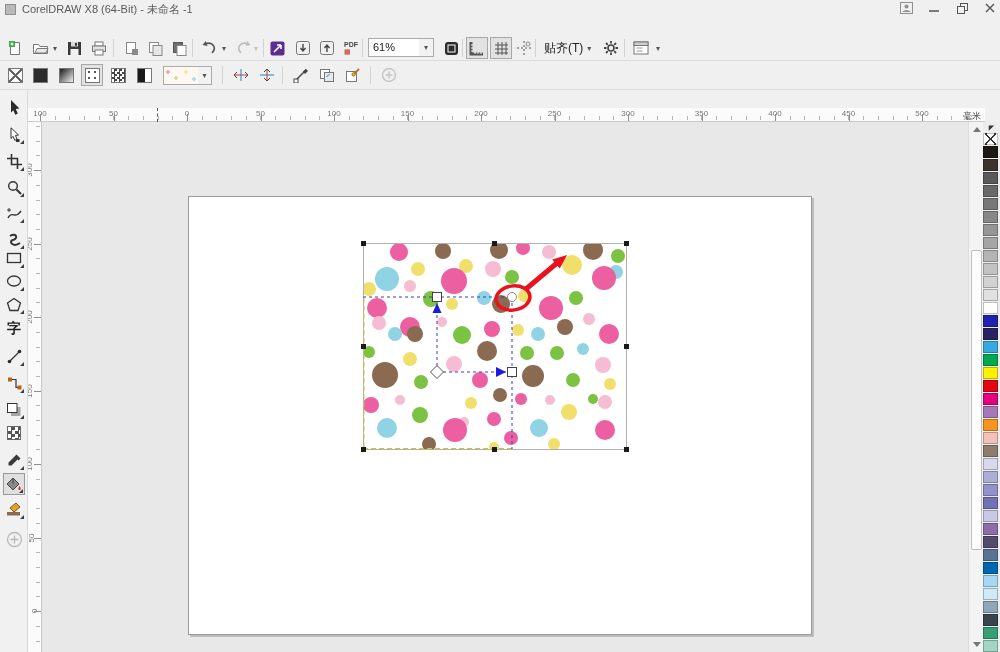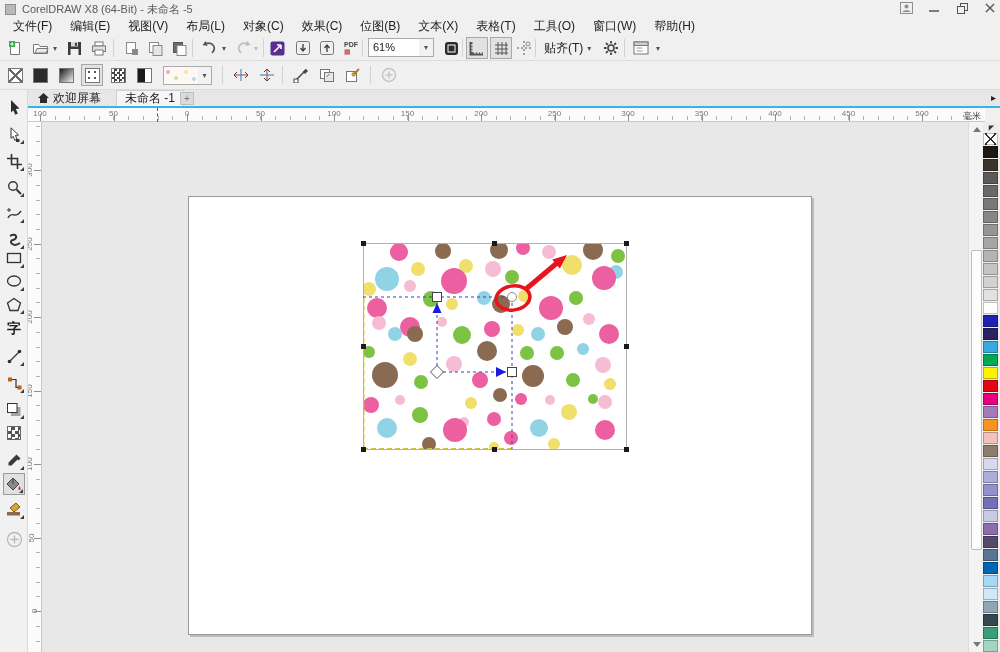--- a/index.html
+++ b/index.html
@@ -89,21 +89,21 @@
 
   svg { display:block; }
 </style>
 </head>
 <body>
 
 <div id="app">
 
   <div class="titlebar">
     <span class="appicon"></span>
-    <span class="wintitle">CorelDRAW X8 (64-Bit) - 未命名 -5</span>
+    <span class="wintitle">CorelDRAW X8 (64-Bit) - 未命名 -1</span>
     <div class="wbtns">
       <span class="wbtn">
         <svg width="13" height="12" viewBox="0 0 13 12">
             <rect x="0.5" y="0.5" width="12" height="11" fill="none" stroke="#8f8f8f"></rect>
             <circle cx="6.5" cy="4.5" r="2" fill="#8f8f8f"></circle>
             <path d="M2.5 10 C3 7.5 10 7.5 10.5 10 Z" fill="#8f8f8f"></path>
           </svg>
       </span>
       <span class="wbtn">
           <svg width="10" height="10">
@@ -117,34 +117,20 @@
           </svg>
         </span>
       <span class="wbtn">
           <svg width="10" height="10">
             <path d="M1 1 L9 9 M9 1 L1 9" stroke="#555" stroke-width="1.4"></path>
           </svg>
         </span>
     </div>
   </div>
 
-  <div class="menubar">
-      <span class="menuitem">文件(F)</span>
-      <span class="menuitem">编辑(E)</span>
-      <span class="menuitem">视图(V)</span>
-      <span class="menuitem">布局(L)</span>
-      <span class="menuitem">对象(C)</span>
-      <span class="menuitem">效果(C)</span>
-      <span class="menuitem">位图(B)</span>
-      <span class="menuitem">文本(X)</span>
-      <span class="menuitem">表格(T)</span>
-      <span class="menuitem">工具(O)</span>
-      <span class="menuitem">窗口(W)</span>
-      <span class="menuitem">帮助(H)</span>
-    </div>
 
   <div class="toolbar">
     <div class="tbtn" style="left:5px">
       <svg width="16" height="16">
           <path d="M4.5 2.5 h7 v12 h-9 v-10 z" fill="#fff" stroke="#777"></path>
           <rect x="1" y="1" width="6" height="6" fill="#3fae49"></rect>
           <path d="M4 2.5 v3 M2.5 4 h3" stroke="#fff" stroke-width="1.2"></path>
         </svg>
     </div>
     <div class="tbtn" style="left:29px">
@@ -349,33 +335,20 @@
     </div>
     <div class="tsep" style="left:370px"></div>
     <div class="tbtn" style="left:378px">
       <svg width="16" height="16">
           <circle cx="8" cy="8" r="6.5" fill="none" stroke="#c4c4c4" stroke-width="1.4"></circle>
           <path d="M8 4.5 v7 M4.5 8 h7" stroke="#c4c4c4" stroke-width="1.4"></path>
         </svg>
     </div>
   </div>
 
-  <div class="tabbar">
-    <div class="tab welcome">
-      <svg width="11" height="10">
-          <path d="M5.5 0 L11 5 H9 V10 H2 V5 H0 Z" fill="#2b2b2b"></path>
-        </svg>
-      <span>欢迎屏幕</span>
-    </div>
-    <div class="tab active">
-      <span>未命名 -1</span>
-    </div>
-    <div class="newtab">+</div>
-    <div class="tabscroll">▸</div>
-  </div>
 
   <div class="hruler">
     <span class="runit">毫米</span>
   <span class="lab" style="left: 12px;">100</span>
       <span class="maj" style="left: 12px;"></span>
       <span class="lab" style="left: 85.5px;">50</span>
       <span class="maj" style="left: 85.5px;"></span>
       <span class="lab" style="left: 159px;">0</span>
       <span class="maj" style="left: 159px;"></span>
       <span class="lab" style="left: 232.5px;">50</span>

